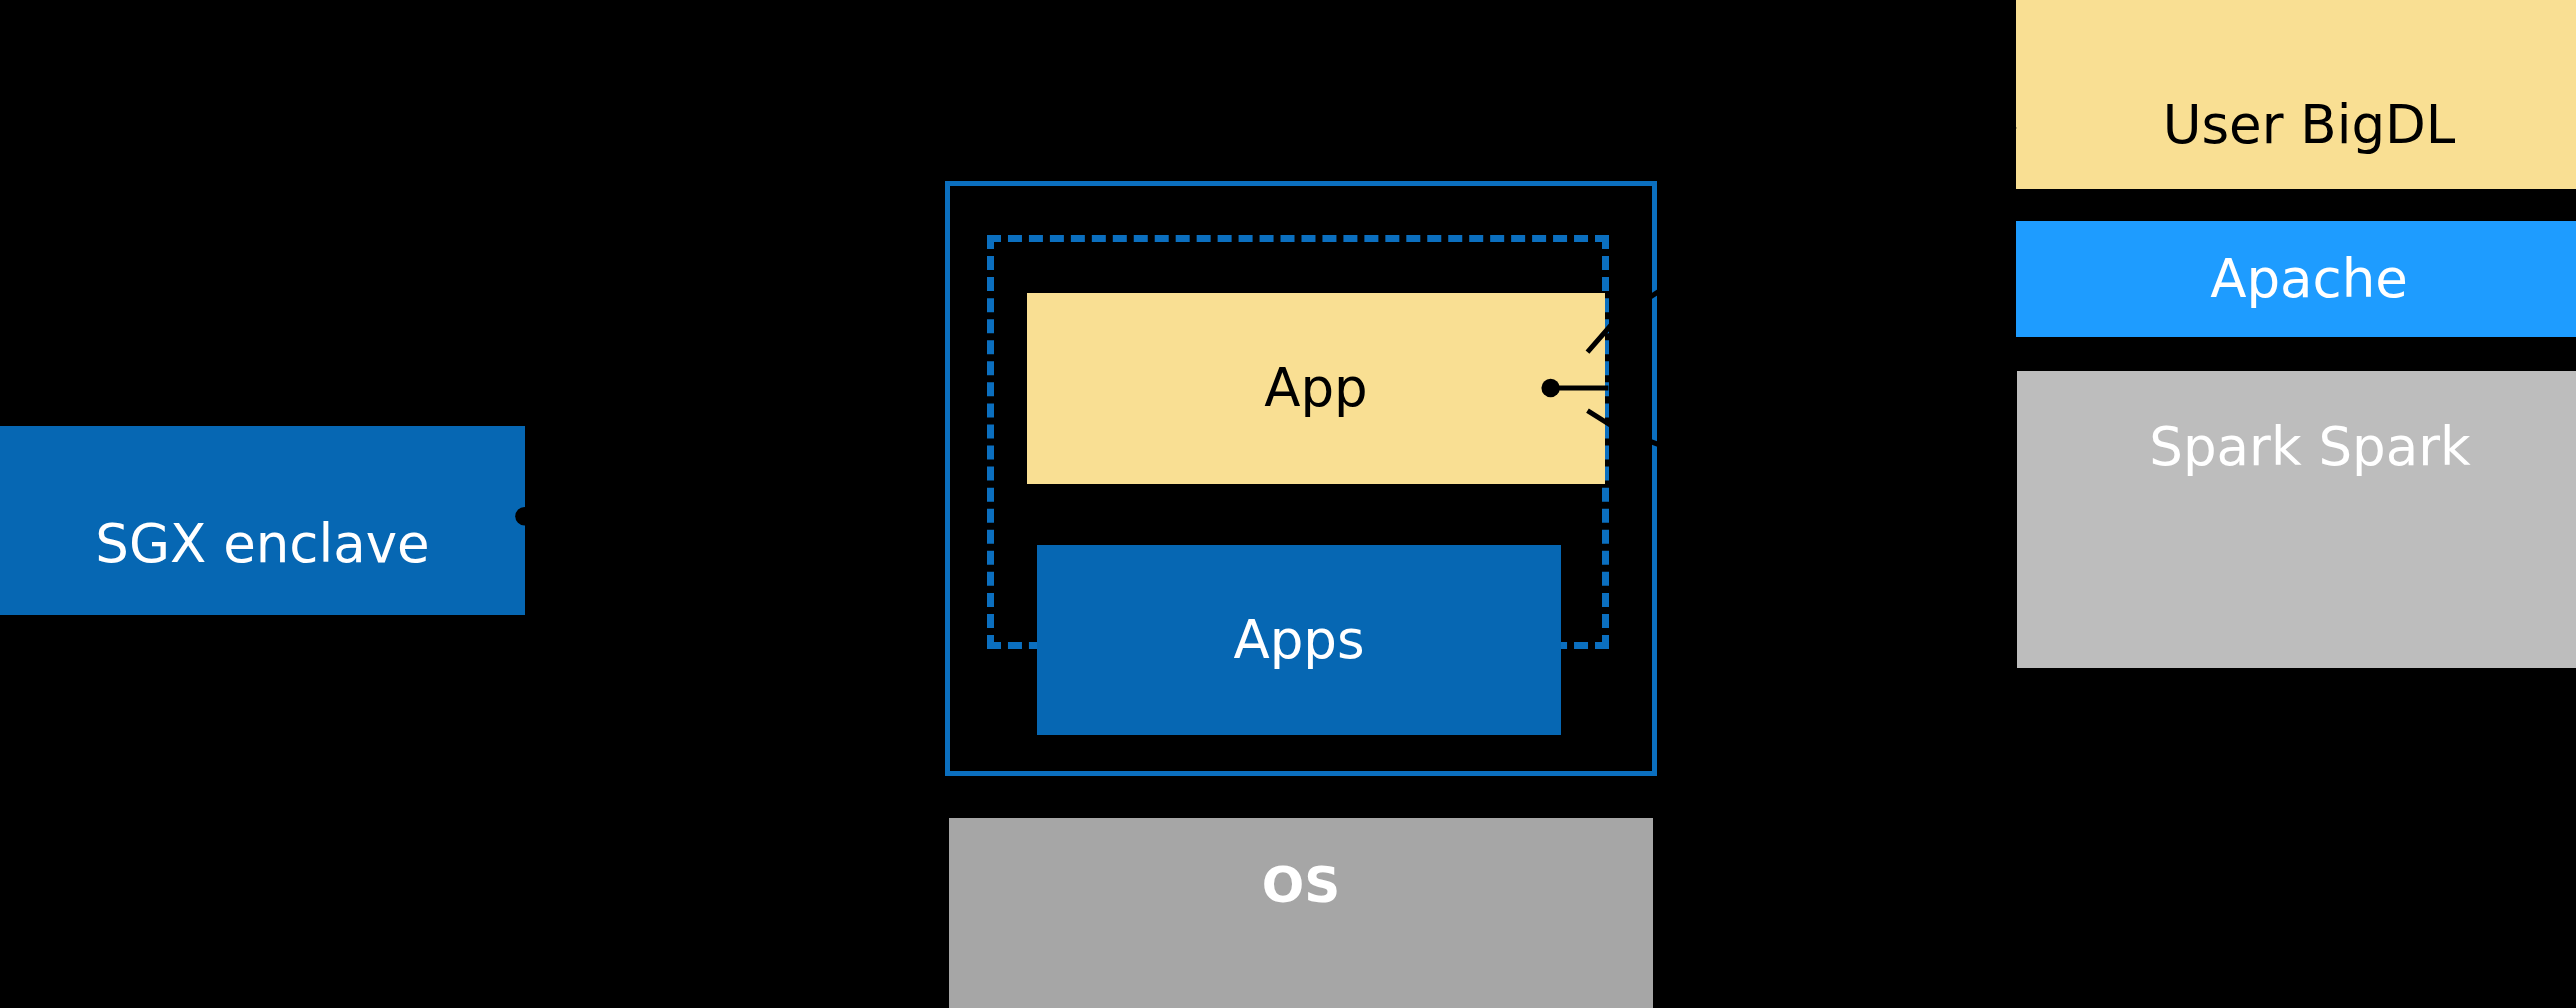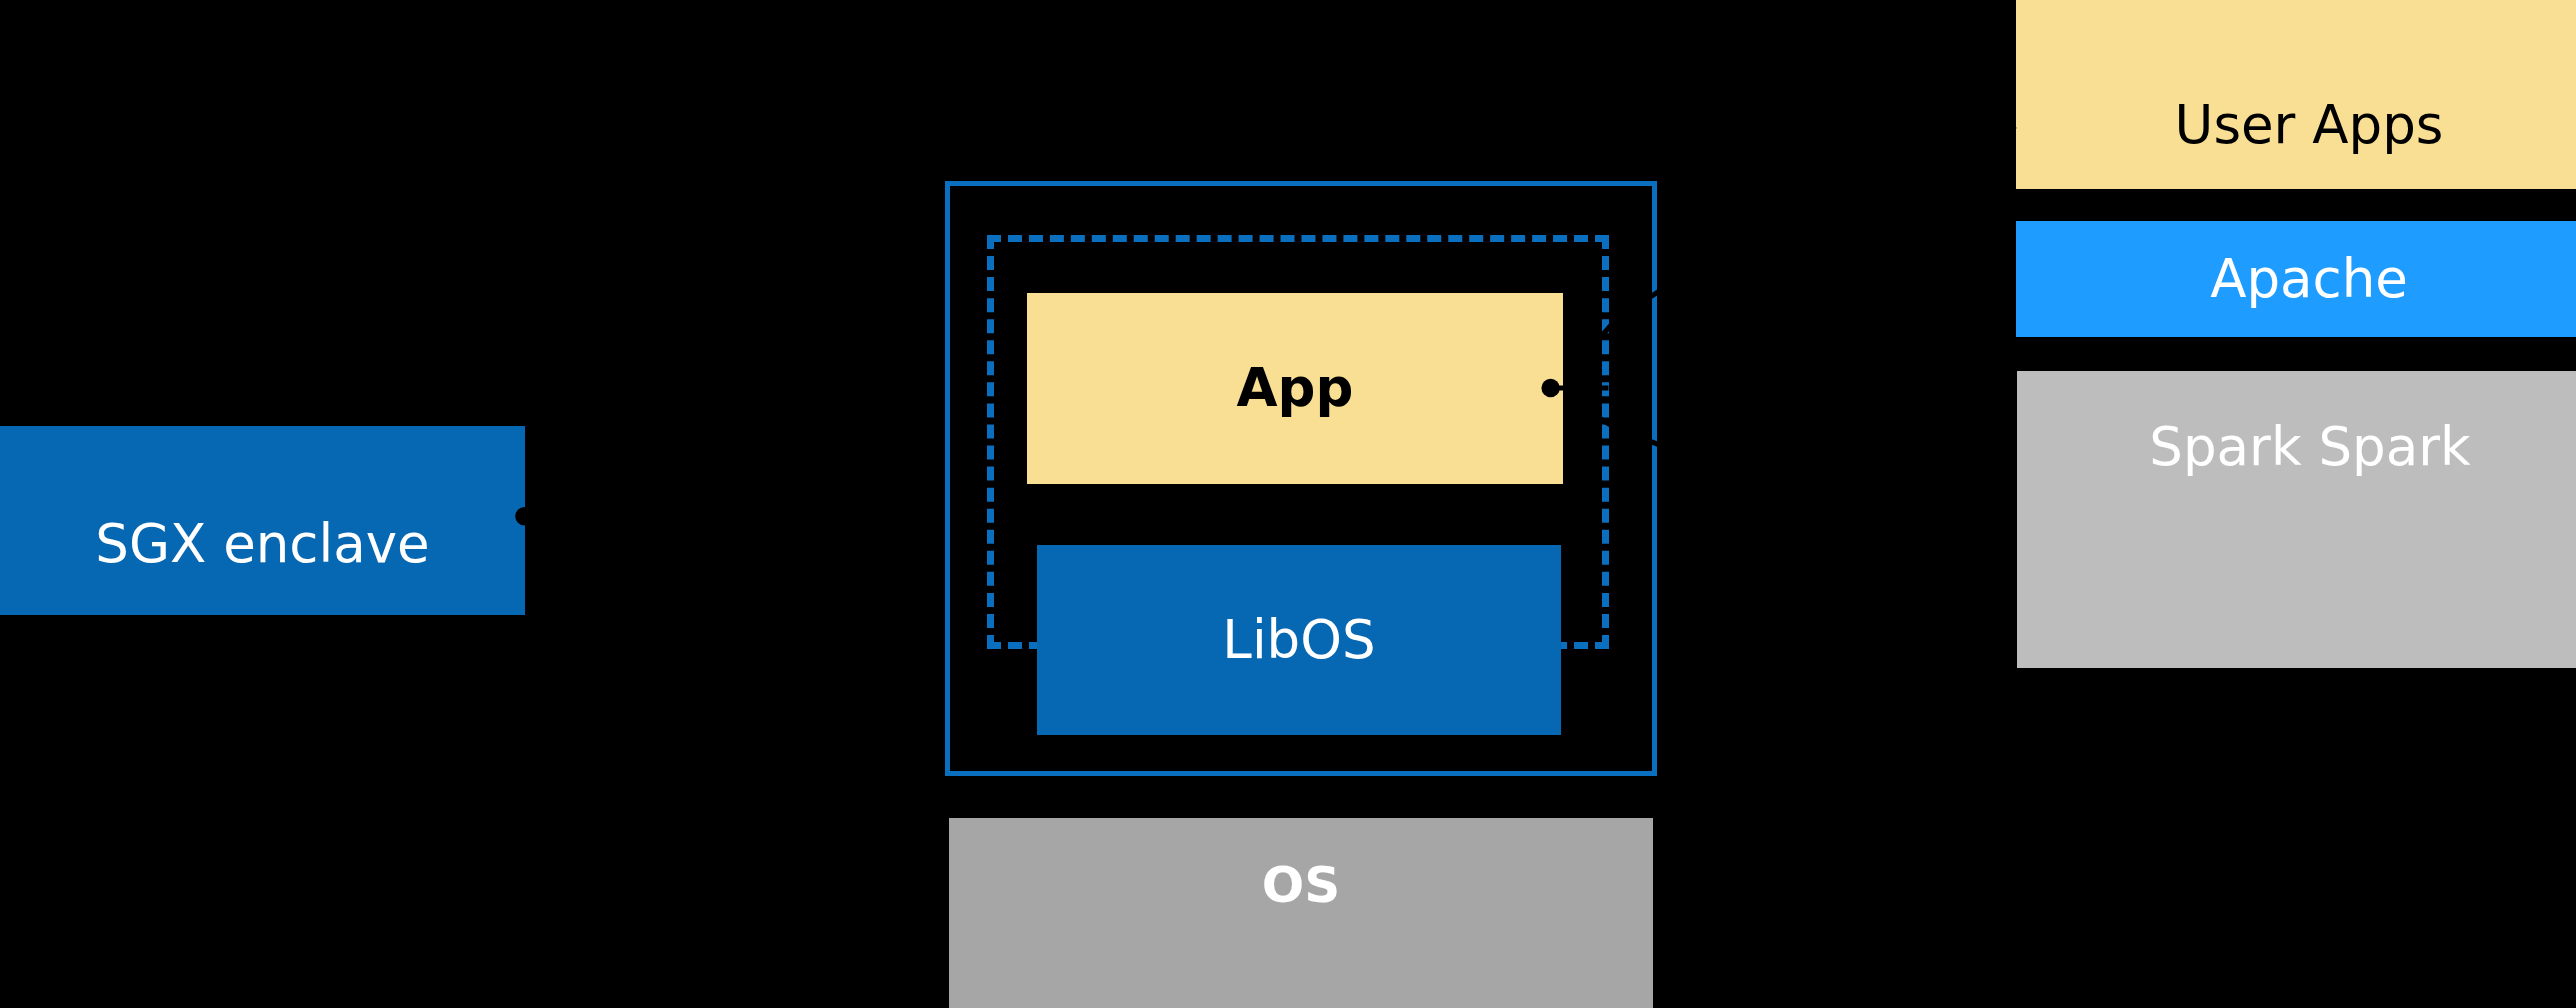--- a/index.html
+++ b/index.html
@@ -58,26 +58,25 @@
     width: 622px;
     height: 414px;
     border: 7.5px dashed #0B6FBF;
     background: transparent;
   }
 
   
   #app-box {
     left: 1027px;
     top: 293px;
-    width: 536px;
+    width: 578px;
     height: 191px;
     background: #F9DF93;
     color: #000000;
     font-size: 53px;
-    font-weight: bold;
   }
 
   
   #libos-box {
     left: 1037px;
     top: 545px;
     width: 524px;
     height: 190px;
     background: #0667B3;
     color: #ffffff;
@@ -160,29 +159,29 @@
 
   <div class="box" id="enclave-frame"></div>
 
   <div class="box" id="enclave-inner-frame"></div>
 
   <div class="box" id="app-box">
     <span class="box-label">App</span>
   </div>
 
   <div class="box" id="libos-box">
-    <span class="box-label">LibOS</span>
+    <span class="box-label">Apps</span>
   </div>
 
   <div class="box" id="os-box">
     <span class="box-label">OS</span>
   </div>
 
   <div class="box" id="user-apps-box">
-    <span class="box-label">User Apps</span>
+    <span class="box-label">User BigDL</span>
   </div>
 
   <div class="box" id="bigdl-box">
     <span class="box-label">Apache</span>
   </div>
 
   <div class="box" id="apache-spark-box">
     <span class="box-label">Spark Spark</span>
   </div>
 

